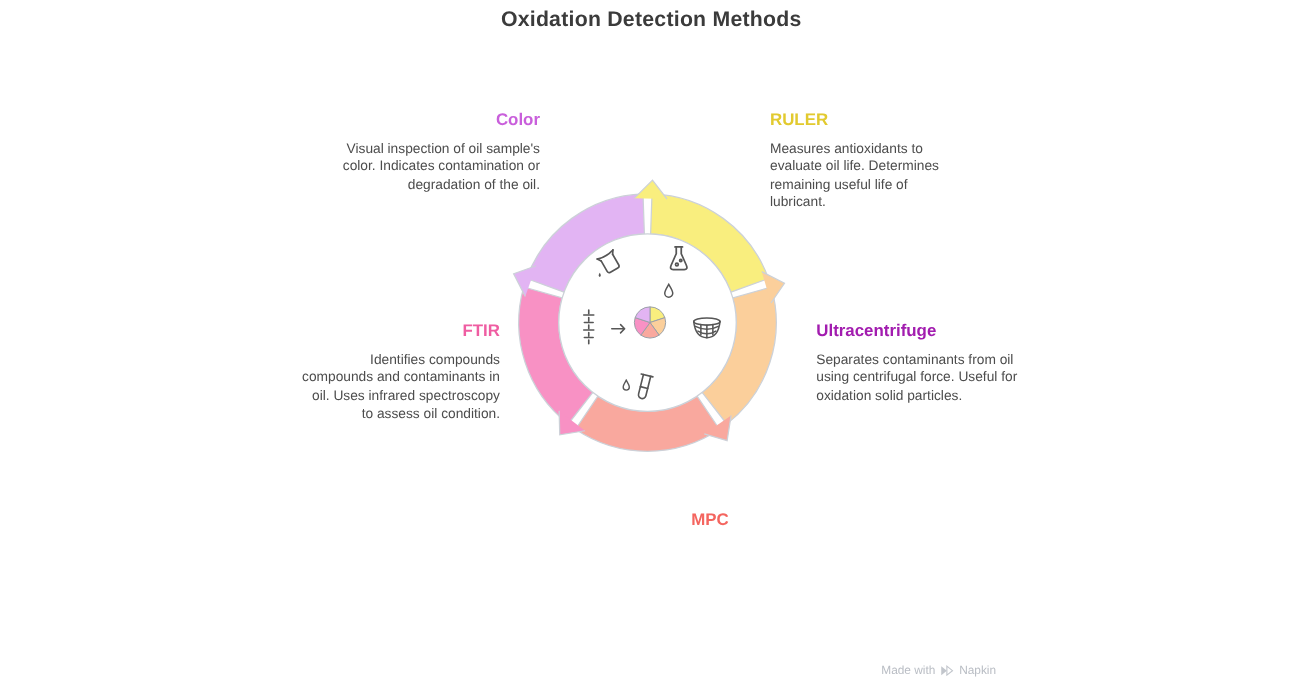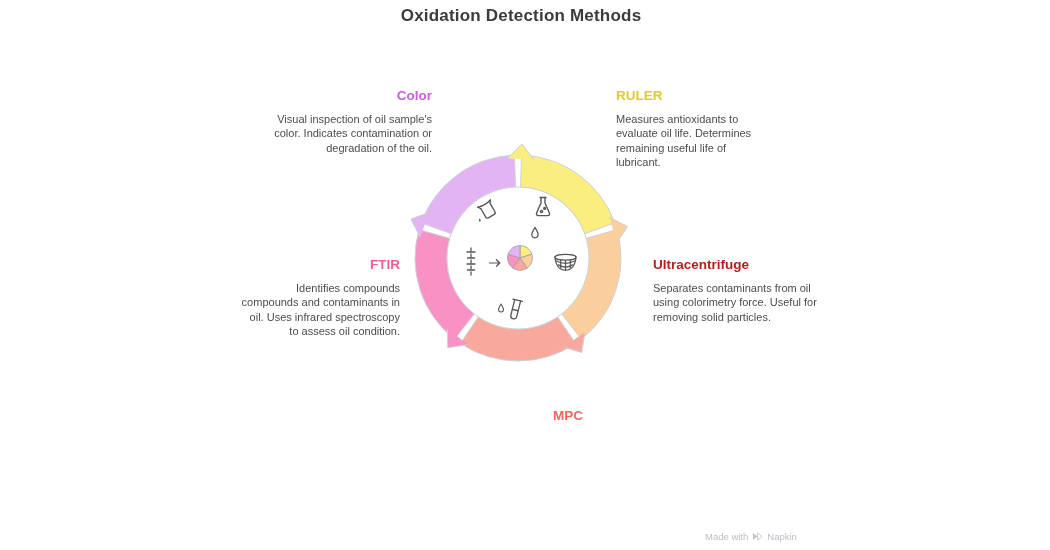--- a/index.html
+++ b/index.html
@@ -145,22 +145,22 @@
     <div class="label" style="color: rgb(226, 202, 47);">RULER</div>
     <div class="desc">Measures antioxidants to evaluate oil life. Determines remaining useful life of lubricant.</div>
   </div>
 
   <div class="method m-color">
     <div class="label" style="color: rgb(201, 95, 219);">Color</div>
     <div class="desc">Visual inspection of oil sample's color. Indicates contamination or degradation of the oil.</div>
   </div>
 
   <div class="method m-ultra">
-    <div class="label" style="color: #b91c1c;">Ultracentrifuge</div>
-    <div class="desc">Separates contaminants from oil using colorimetry force. Useful for removing solid particles.</div>
+    <div class="label" style="color: #a21caf;">Ultracentrifuge</div>
+    <div class="desc">Separates contaminants from oil using centrifugal force. Useful for oxidation solid particles.</div>
   </div>
 
   <div class="method m-mpc">
     <div class="label" style="color: rgb(244, 101, 95);">MPC</div>
   </div>
 
   <div class="method m-ftir">
     <div class="label" style="color: rgb(239, 93, 162);">FTIR</div>
     <div class="desc">Identifies compounds compounds and contaminants in oil. Uses infrared spectroscopy to assess oil condition.</div>
   </div>

